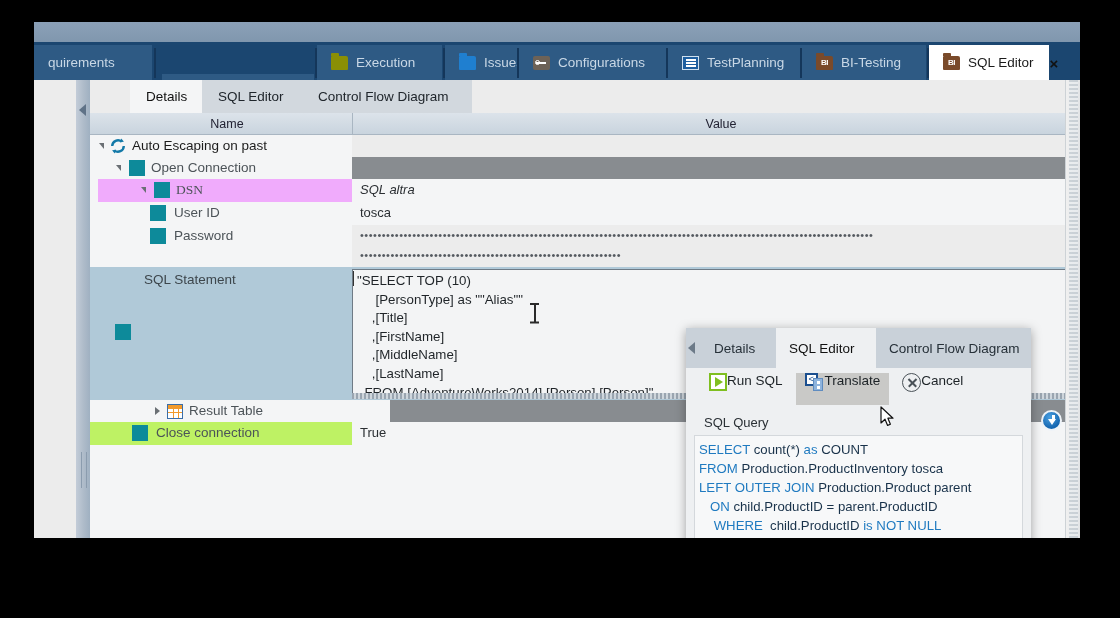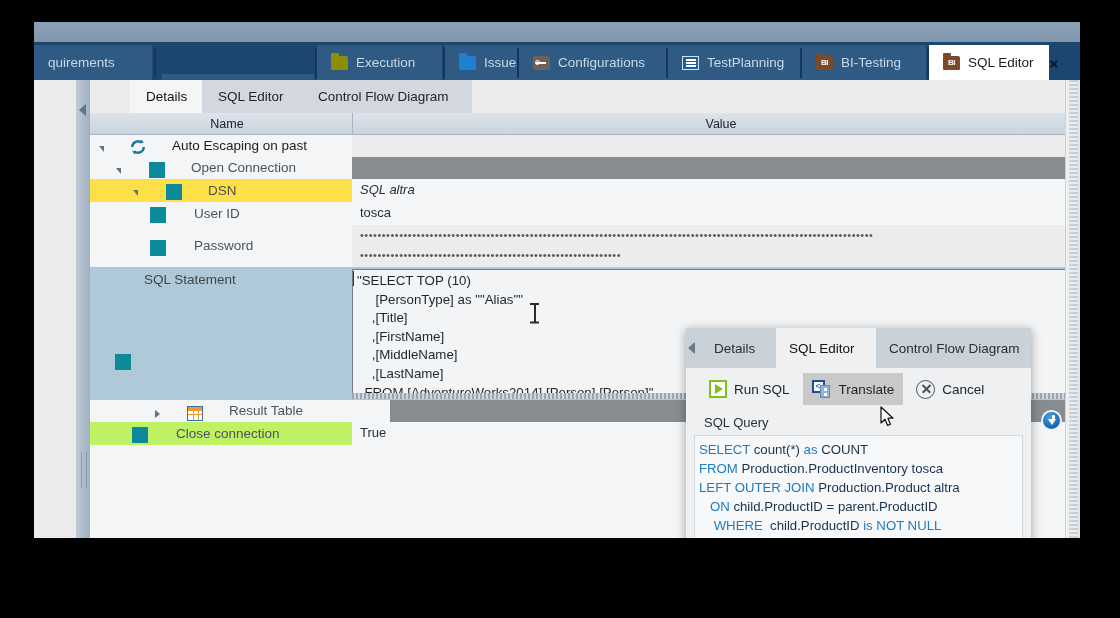--- a/index.html
+++ b/index.html
@@ -113,21 +113,21 @@
   .gh-value{
     position:absolute; left:262px; top:0; right:0; height:21px;
     display:flex;align-items:center;justify-content:center;
     font-size:12.5px; color:#223;
   }
 
   .rows{ position:absolute; left:0; top:22px; width:1000px; bottom:0; }
   .row{ position:relative; width:1000px; box-sizing:border-box; }
   .row .namecell{
     position:absolute; left:0; top:0; height:100%;
-    display:flex; align-items:center; box-sizing:border-box;gap:20px;
+    display:flex; align-items:flex-start; box-sizing:border-box;
   }
   .row .label{
     font-size:13.5px; color:#4c5358; line-height:22px; padding-left:6px; white-space:nowrap;
   }
   .row.r0 .label{ color:#1c1c1c; }
   .valuecell{
     position:absolute; left:262px; top:0; right:0; height:100%;
     font-size:13px; color:#2b2f33; box-sizing:border-box;
     padding-left:8px; line-height:22px; white-space:nowrap; overflow:hidden;
   }
@@ -216,21 +216,21 @@
   .popup .ptab.active{ background:#eef0f2; color:#111; }
   .popup .pcollapse{
     position:absolute; left:2px; top:14px; width:0;height:0;
     border-top:6px solid transparent;border-bottom:6px solid transparent;border-right:7px solid #6c7a88;
   }
   .toolbar{
     position:absolute; left:0; top:40px; width:345px; height:42px; background:#eef0f2;
     display:flex; align-items:center; gap:4px; padding-left:14px; box-sizing:border-box;
   }
   .tbtn{
-    display:flex; align-items:center; gap:7px; height:32px; padding:0 9px;
+    display:flex; height:32px; padding:0 9px;
     font-size:13.5px; color:#1c2226; box-sizing:border-box; white-space:nowrap;
   }
   .tbtn.hot{ background:#c9c9c7; }
   .ic-run{ width:18px;height:18px; border:2px solid #7fbf20; box-sizing:border-box; background:#fff;
     display:flex;align-items:center;justify-content:center;}
   .ic-run::after{content:"";width:0;height:0;border-left:8px solid #7fbf20;
     border-top:5px solid transparent;border-bottom:5px solid transparent; margin-left:2px;}
   .ic-translate{ width:20px;height:18px; position:relative;}
   .ic-translate .sq1{position:absolute;left:0;top:0;width:13px;height:13px;border:2px solid #1b4f8f;box-sizing:border-box;background:#fff;
     color:#1b4f8f;font-size:9px;line-height:9px;text-align:center;}
@@ -381,21 +381,21 @@
             <div class="row rowgrey" style="height:22px;">
               <div class="namecell" style="left:0;width:262px;background:#f4f5f6;">
                 <span class="expander open" style="margin-left:25px;"></span>
                 <span class="sqicon" style="margin-left:3px;"></span>
                 <span class="label">Open Connection</span>
               </div>
               <div class="valuecell"></div>
             </div>
 
             <div class="row" style="height:23px;">
-              <div class="namecell" style="left:0;width:262px;background:#fde047;">
+              <div class="namecell" style="left:8px;width:262px;background:#f0abfc;font-family:Liberation Serif, serif;">
                 <span class="expander open" style="margin-left:42px;"></span>
                 <span class="sqicon" style="margin-left:3px;"></span>
                 <span class="label">DSN</span>
               </div>
               <div class="valuecell" style="background:#f4f5f6;font-style:italic;">SQL altra</div>
             </div>
 
             <div class="row" style="height:23px;">
               <div class="namecell" style="left:0;width:262px;background:#f4f5f6;">
                 <span class="sqicon" style="margin-left:60px;"></span>
@@ -496,21 +496,21 @@
         <span class="ic-cancel"></span>
         <span>Cancel</span>
       </div>
     </div>
 
     <div class="qlabel">SQL Query</div>
 
     <div class="qbox">
       <div class="qline"><span class="kw">SELECT</span><span class="pl"> count(*) </span><span class="kw">as</span><span class="pl"> COUNT</span></div>
       <div class="qline"><span class="kw">FROM</span><span class="pl"> Production.ProductInventory tosca</span></div>
-      <div class="qline"><span class="kw">LEFT OUTER JOIN</span><span class="pl"> Production.Product altra</span></div>
+      <div class="qline"><span class="kw">LEFT OUTER JOIN</span><span class="pl"> Production.Product parent</span></div>
       <div class="qline"><span class="kw">&nbsp;&nbsp;&nbsp;ON</span><span class="pl"> child.ProductID = parent.ProductID</span></div>
       <div class="qline"><span class="kw">&nbsp;&nbsp;&nbsp;&nbsp;WHERE</span><span class="pl">&nbsp; child.ProductID </span><span class="kw">is NOT NULL</span></div>
       <div class="qline"><span class="kw">&nbsp;&nbsp;&nbsp;&nbsp;AND</span><span class="pl"> parent.ProductID </span><span class="kw">is NULL</span></div>
     </div>
   </div>
 
   <div class="ibeam"></div>
   <div class="cursor-arrow">
     <svg width="16" height="22" viewBox="0 0 16 22">
       <path d="M1 1 L1 17 L5 13.2 L7.6 19.4 L10.4 18.2 L7.9 12.2 L13 12.2 Z" fill="#fff" stroke="#111" stroke-width="1.2" stroke-linejoin="round"></path>

